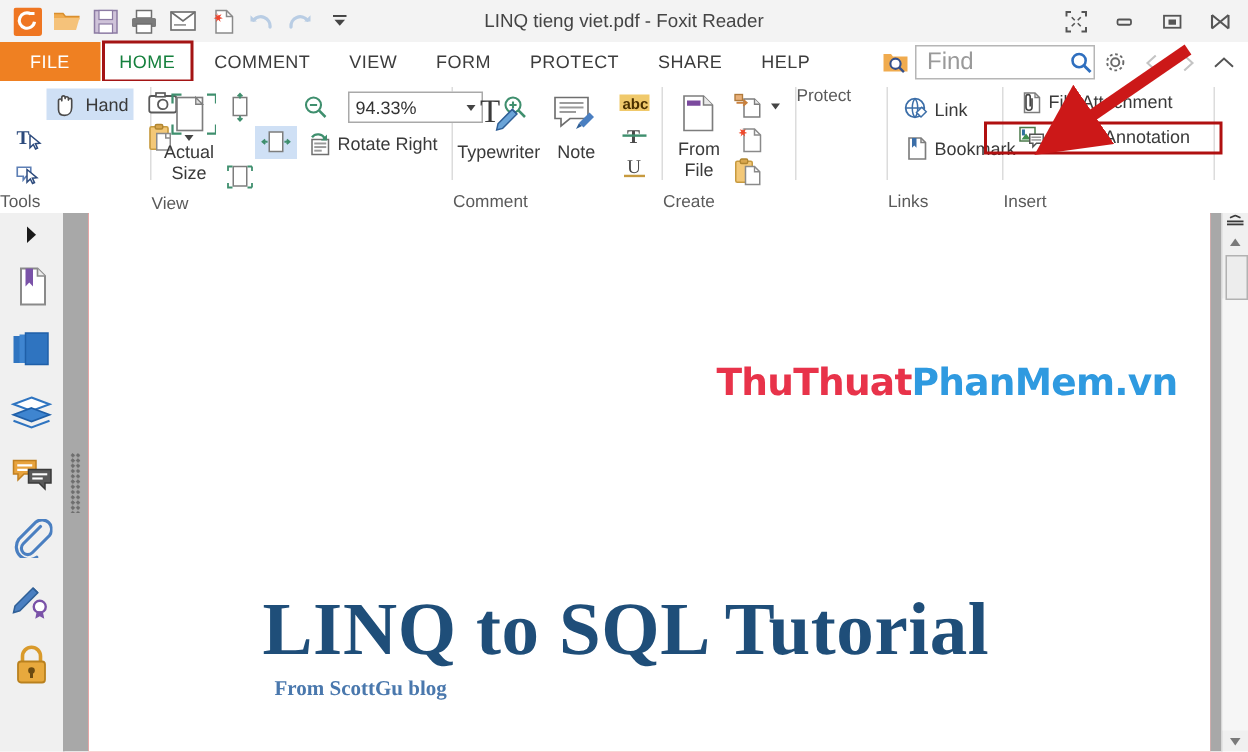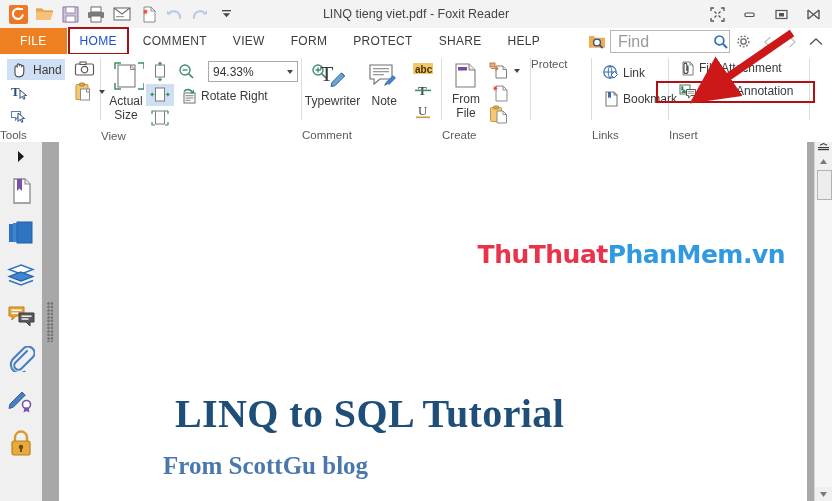--- a/index.html
+++ b/index.html
@@ -19,39 +19,39 @@
   .qbtn svg{display:block;}
   .wintitle{position:absolute;left:0;top:0;width:832px;height:28px;line-height:28px;text-align:center;font-size:12.5px;color:#444;}
   .wincontrols{position:absolute;right:4px;top:2px;display:flex;align-items:center;gap:2px;}
   .wbtn{width:30px;height:24px;display:flex;align-items:center;justify-content:center;}
 
   
   .tabstrip{position:absolute;left:0;top:28px;width:832px;height:26px;background:#ffffff;border-bottom:1px solid #d6d6d6;}
   .tabs{position:absolute;left:0;top:0;display:flex;align-items:stretch;height:26px;}
   .tab{height:26px;line-height:26px;padding:0 13px;font-size:12px;color:#3c3c3c;letter-spacing:.3px;cursor:default;white-space:nowrap;}
   .tab.file{background:#ef8022;color:#ffffff;font-weight:normal;padding:0 20px;}
-  .tab.sel{position:relative;color:#1d4ed8;}
+  .tab.sel{position:relative;color:#15803d;}
   .tab.sel .selbox{position:absolute;left:1px;top:-1px;right:1px;bottom:-1px;border:2.5px solid #a41414;box-sizing:border-box;pointer-events:none;}
   .searchzone{position:absolute;right:6px;top:2px;display:flex;align-items:center;gap:3px;}
   .findwrap{position:relative;width:118px;height:21px;background:#fff;border:1px solid #b6b6b6;display:flex;align-items:center;}
   .findwrap input{border:0;outline:0;width:92px;height:19px;margin-left:5px;font-family:"Liberation Sans",sans-serif;font-size:16px;color:#555;background:transparent;}
   .findwrap input::placeholder{color:#9a9a9a;}
   .sbtn{width:21px;height:21px;display:flex;align-items:center;justify-content:center;}
 
   
   .ribbon{position:absolute;left:0;top:54px;width:832px;height:88px;background:#ffffff;border-bottom:1px solid #cfcfcf;}
   .groups{position:absolute;left:0;top:0;height:88px;display:flex;}
   .group{position:relative;height:88px;display:flex;flex-direction:column;justify-content:space-between;padding:3px 0 0 0;}
   .group .gbody{display:flex;align-items:flex-start;padding:2px 7px 0 7px;flex:1;}
   .glabel{height:17px;line-height:15px;text-align:left;font-size:11.5px;color:#5a5a5a;}
   .gsep{width:1px;background:#dcdcdc;margin:4px 0 20px 0;align-self:stretch;height:62px;}
 
   .col{display:flex;flex-direction:column;}
   .item{display:flex;align-items:center;gap:3px;padding:1px 3px;cursor:default;white-space:nowrap;font-size:12px;color:#3a3a3a;}
-  .item.hl{background:#cfe0f5;}
+  .item.hl{background:#cfe0f5;margin-left:24px;}
   .icobox{display:flex;align-items:center;justify-content:center;}
   .big{display:flex;flex-direction:column;align-items:center;justify-content:flex-start;width:46px;font-size:12px;color:#3a3a3a;line-height:13px;text-align:center;padding-top:1px;}
   .big .lbl{margin-top:1px;}
   .zoombox{display:flex;align-items:center;gap:13px;}
   .zoominput{width:80px;height:19px;border:1px solid #a9a9a9;background:#fff;display:flex;align-items:center;justify-content:space-between;padding:0 4px;font-size:12px;color:#333;}
   .caret{width:0;height:0;border-left:3.5px solid transparent;border-right:3.5px solid transparent;border-top:4px solid #444;}
   .boxhl{position:absolute;border:2.5px solid #b01010;box-sizing:border-box;pointer-events:none;}
 
   
   .arrow{position:absolute;left:0;top:0;width:832px;height:501px;pointer-events:none;}
@@ -71,22 +71,22 @@
   .vscroll .track{position:absolute;left:0;top:57px;width:17px;bottom:14px;background:#f6f6f6;}
   .vscroll .down{position:absolute;left:0;bottom:0;width:17px;height:14px;display:flex;align-items:center;justify-content:center;}
   .vgutter{position:absolute;right:17px;top:142px;width:8px;height:359px;background:#a8a8a8;}
 
   
   .docarea{position:absolute;left:59px;top:142px;right:25px;bottom:0;background:#ef4444;overflow:hidden;padding-left:36px;}
   .page{position:absolute;left:0;top:0;right:0;bottom:0;background:#ffffff;}
   .watermark{position:absolute;right:22px;top:98px;font-family:"DejaVu Sans",sans-serif;font-weight:bold;font-size:25px;letter-spacing:-0.5px;white-space:nowrap;}
   .wm-red{color:#e8334a;}
   .wm-blue{color:#2f9ae0;}
-  .doctitle{position:absolute;left:116px;top:248px;font-family:"Liberation Serif",serif;font-weight:bold;font-size:40px;color:#1f4e79;letter-spacing:.4px;white-space:nowrap;}
-  .docsub{position:absolute;left:104px;top:310px;font-family:"Liberation Serif",serif;font-weight:bold;font-size:25px;color:#4a78ad;white-space:nowrap;}
+  .doctitle{position:absolute;left:116px;top:248px;font-family:"Liberation Serif",serif;font-weight:bold;font-size:50px;color:#1f4e79;letter-spacing:.4px;white-space:nowrap;}
+  .docsub{position:absolute;left:124px;top:310px;font-family:"Liberation Serif",serif;font-weight:bold;font-size:14px;color:#4a78ad;white-space:nowrap;}
 </style>
 </head>
 <body>
 
 <div class="app">
 
   <div class="titlebar">
     <div class="wintitle">LINQ tieng viet.pdf - Foxit Reader</div>
 
     <div class="qat">

